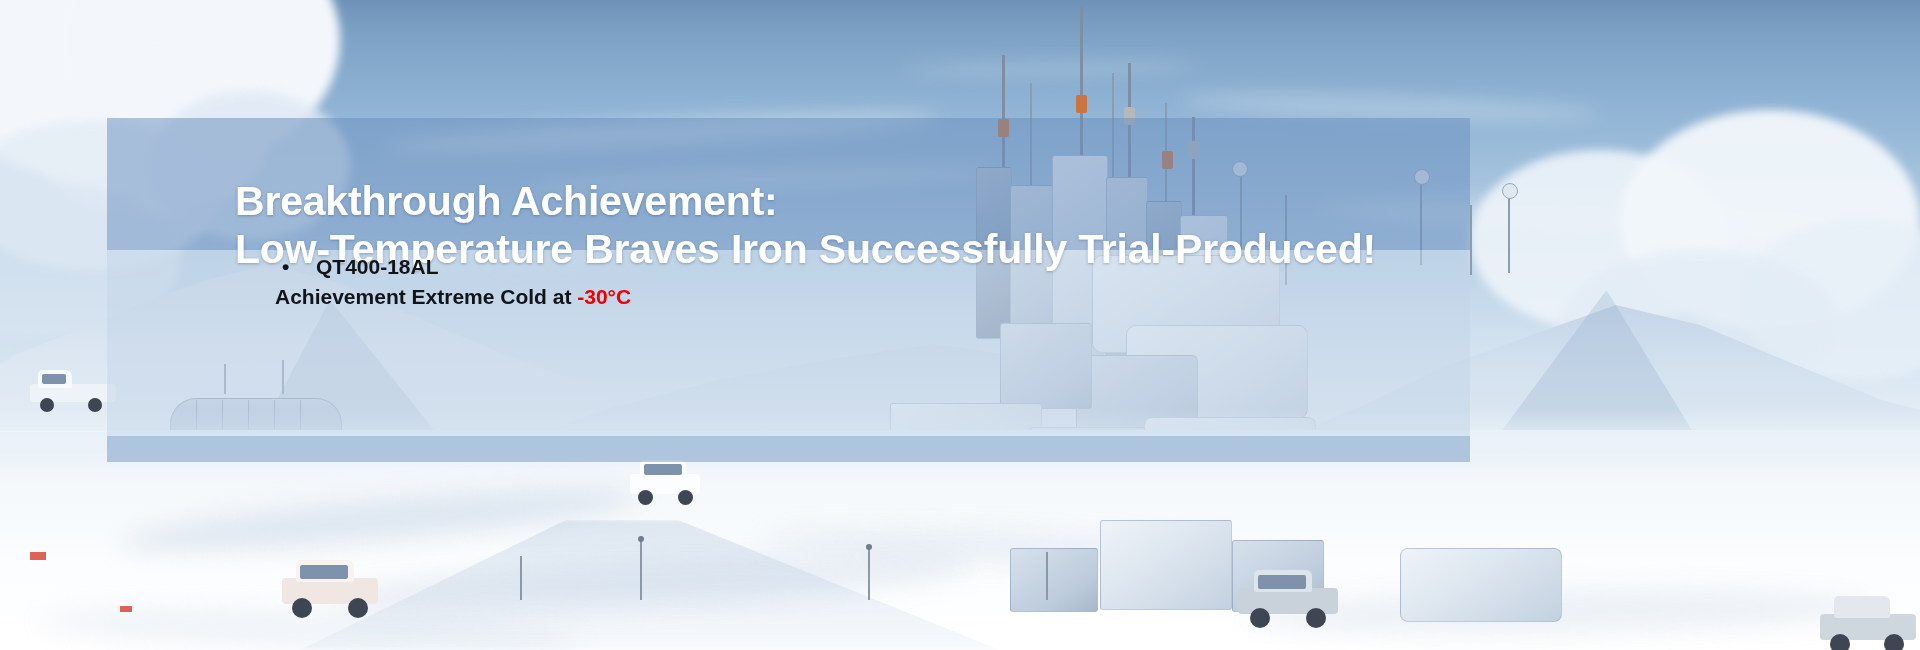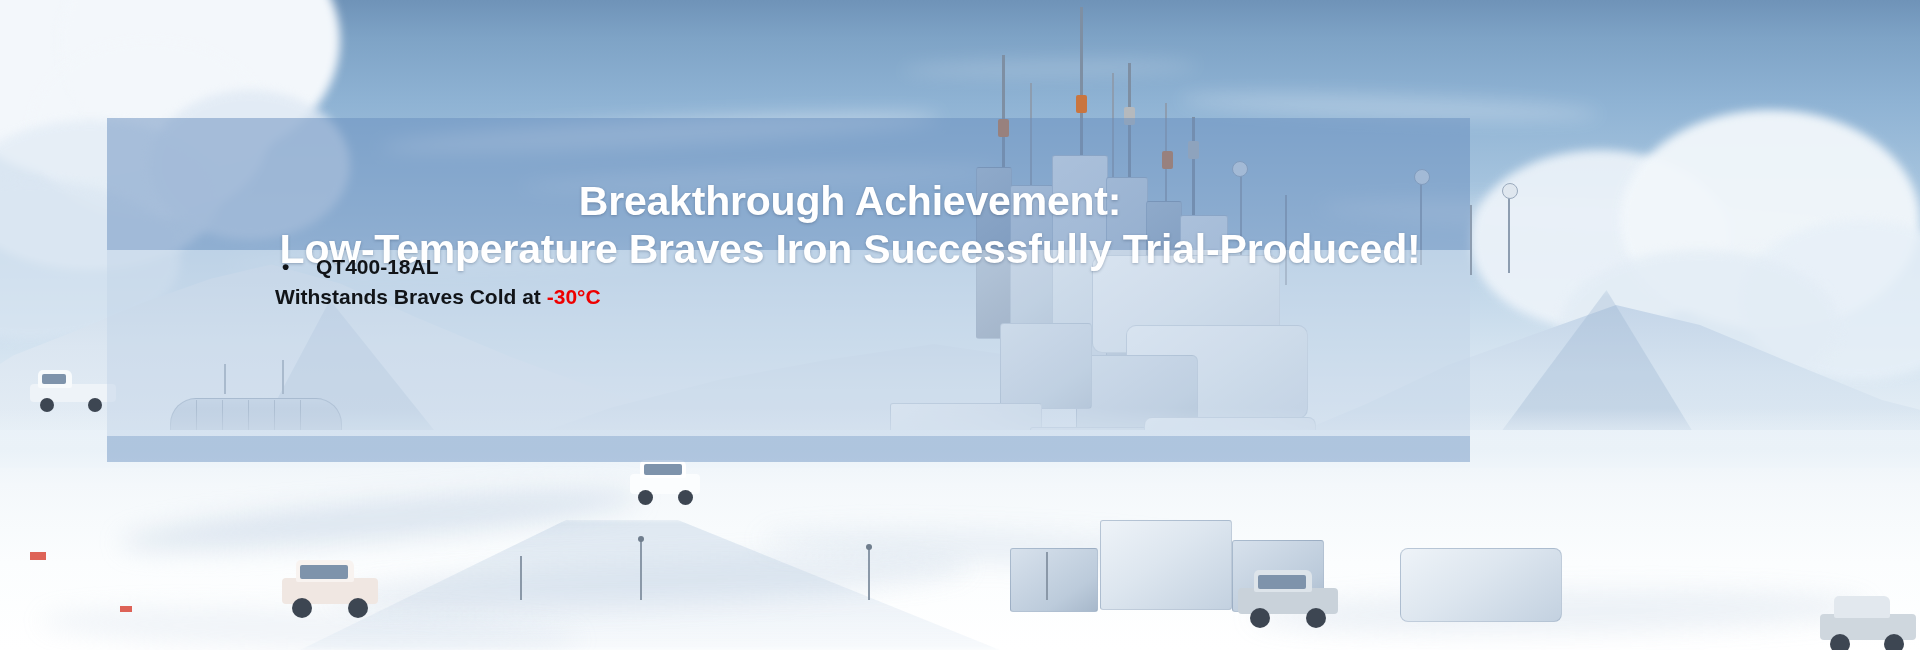--- a/index.html
+++ b/index.html
@@ -271,21 +271,20 @@
     left: 128px;
     top: 36px;
     width: 1230px;
     color: #ffffff;
     font-weight: bold;
     font-size: 41px;
     line-height: 1.0;
     letter-spacing: -0.2px;
     text-shadow: 0 1px 3px rgba(40,60,90,.35);
     white-space: nowrap;
-    text-align: center;
   }
   .headline .l1 { display: block; }
   .headline .l2 { display: block; margin-top: 7px; }
 
   
   .bullets {
     position: absolute;
     left: 175px;
     top: 138px;
     width: 1100px;
@@ -488,20 +487,20 @@
       <span class="l1">Breakthrough Achievement:</span>
       <span class="l2">Low-Temperature Braves Iron Successfully Trial-Produced!</span>
     </h1>
 
     <div class="bullets">
 
       <div class="bullet-item">
         <span class="bullet-row">
           <span class="bullet-marker">•</span><span class="bullet-grade">QT400-18AL</span>
         </span>
-        <span class="bullet-desc"><span>Withstands Braves Cold at </span><span class="temp">-30°C</span></span>
+        <span class="bullet-desc"><span>Achievement Extreme Cold at </span><span class="temp">-30°C</span></span>
       </div>
 
 
     </div>
   </div>
 
 </div>
 
 </body></html>

